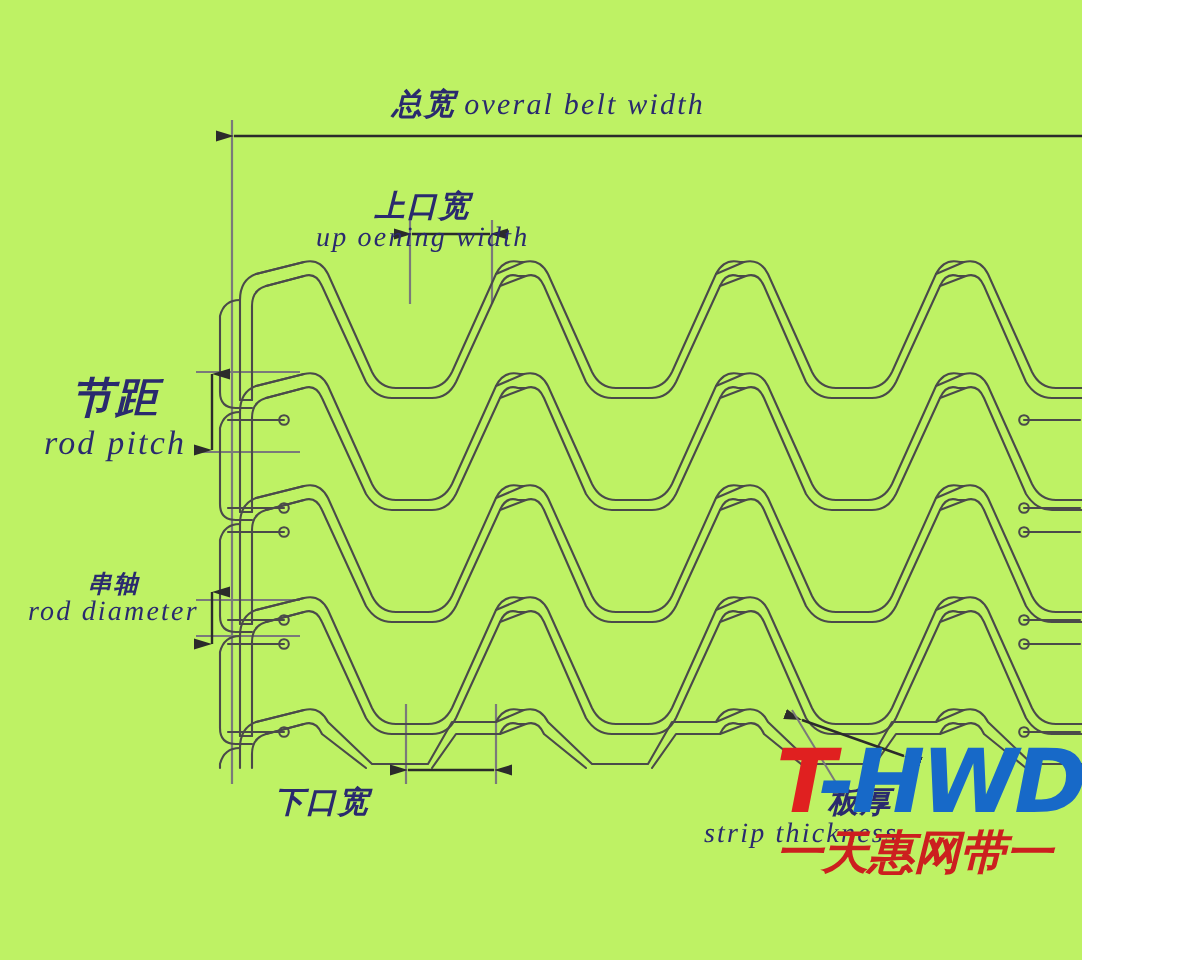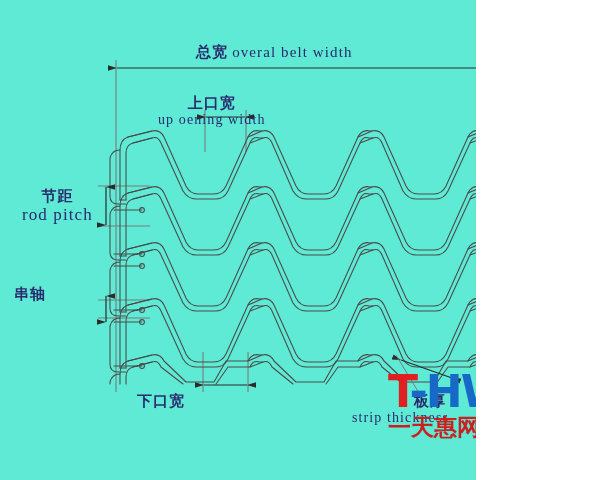--- a/index.html
+++ b/index.html
@@ -2,25 +2,26 @@
 <html><head>
 <meta charset="utf-8">
 <style>
   html, body {
     margin: 0;
     padding: 0;
     background: #ffffff;
   }
   #page {
     position: relative;
-    width: 476px;
+    width: 541px;
     height: 480px;
-    background: #5eead4;
+    background: #bef264;
     overflow: hidden;
     font-family: "Liberation Serif", "DejaVu Serif", serif;
+    font-style: italic;
   }
   #diagram-svg {
     position: absolute;
     left: 0;
     top: 0;
     width: 600px;
     height: 480px;
   }
   .lbl {
     position: absolute;
@@ -55,29 +56,29 @@
     margin-top: 22px;
   }
   #label-up-opening .lbl-cn { font-size: 15px; display: block; }
   #label-up-opening .lbl-en { font-size: 14px; display: block; }
 
   #label-rod-pitch {
     left: 22px; top: 188px;
     text-align: center;
     font-size: 14px;
   }
-  #label-rod-pitch .lbl-cn { font-size: 15px; display: block; }
+  #label-rod-pitch .lbl-cn { font-size: 21px; display: block; }
   #label-rod-pitch .lbl-en { font-size: 17px; display: block; }
 
   #label-rod-diameter {
     left: 14px; top: 286px;
     text-align: center;
     font-size: 14px;
   }
-  #label-rod-diameter .lbl-cn { font-size: 15px; display: block; }
+  #label-rod-diameter .lbl-cn { font-size: 12px; display: block; }
   #label-rod-diameter .lbl-en { font-size: 14px; display: block; }
 
   #label-down-opening {
     left: 137px; top: 393px;
     text-align: center;
     font-size: 14px;
   }
   #label-down-opening .lbl-cn { font-size: 15px; display: block; }
   #label-down-opening .lbl-en { font-size: 14px; display: block; }
 
@@ -333,20 +334,21 @@
     <span class="lbl-en">up oening width</span>
   </div>
 
   <div class="lbl" id="label-rod-pitch">
     <span class="lbl-cn">节距</span>
     <span class="lbl-en">rod pitch</span>
   </div>
 
   <div class="lbl" id="label-rod-diameter">
     <span class="lbl-cn">串轴</span>
+    <span class="lbl-en">rod diameter</span>
   </div>
 
   <div class="lbl" id="label-down-opening">
     <span class="lbl-cn">下口宽</span>
   </div>
 
   <div class="lbl" id="label-strip-thickness">
     <span class="lbl-cn">板厚</span>
     <span class="lbl-en">strip thickness</span>
   </div>

